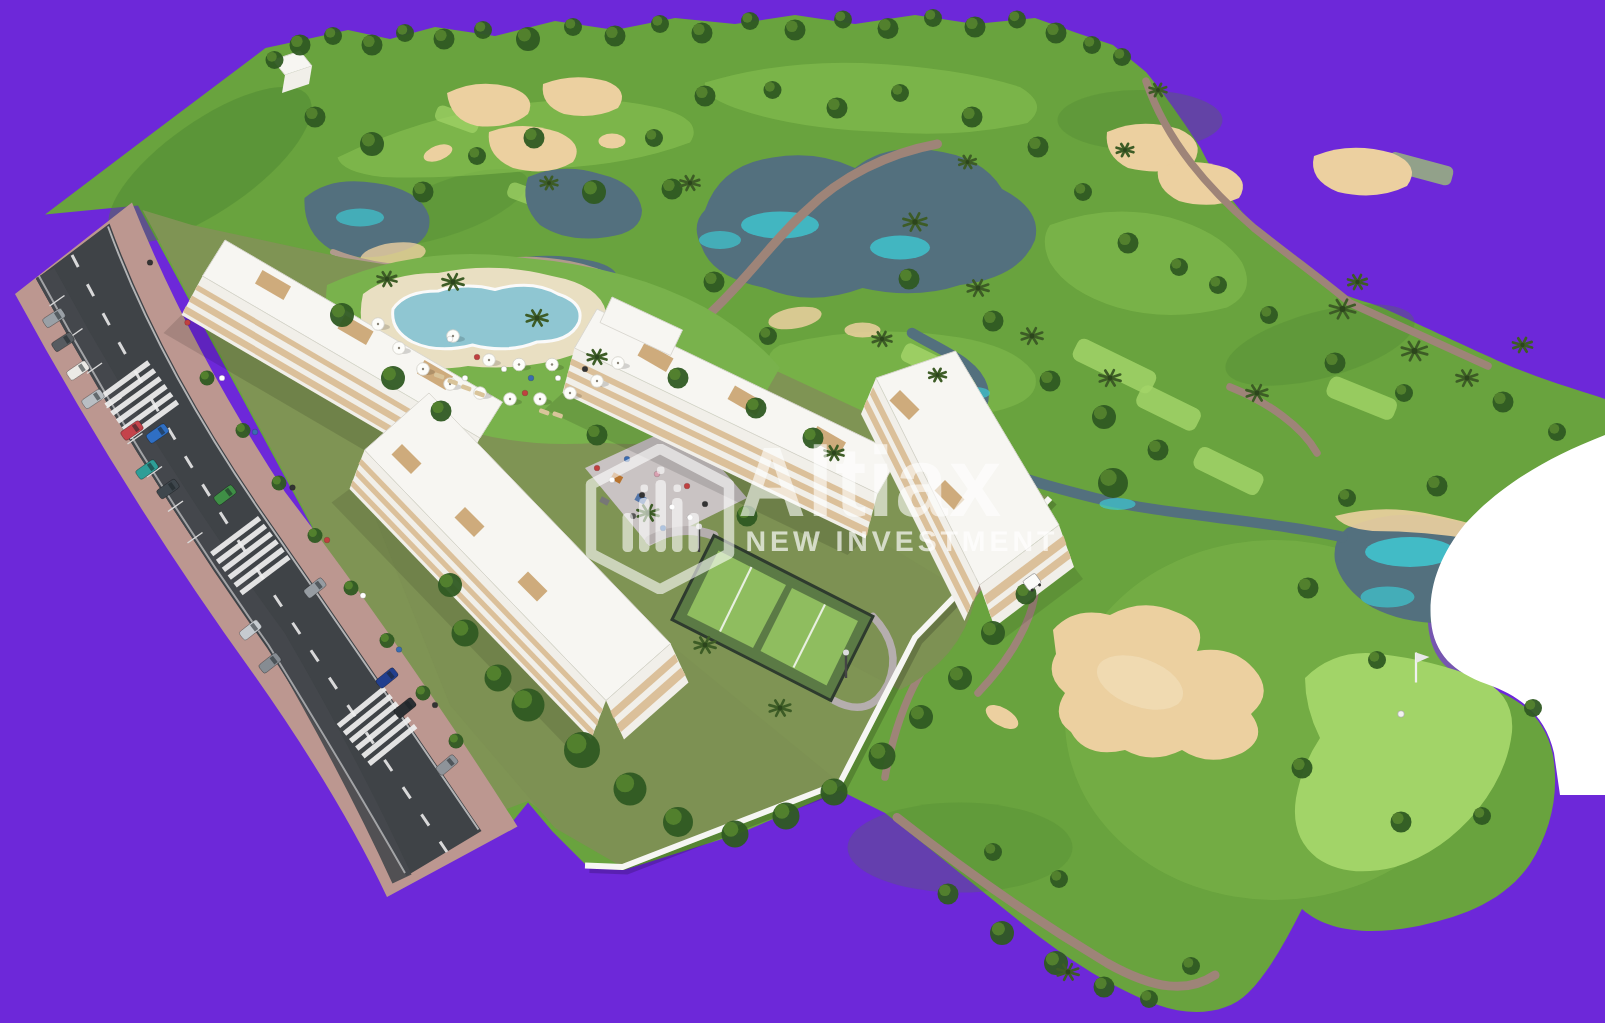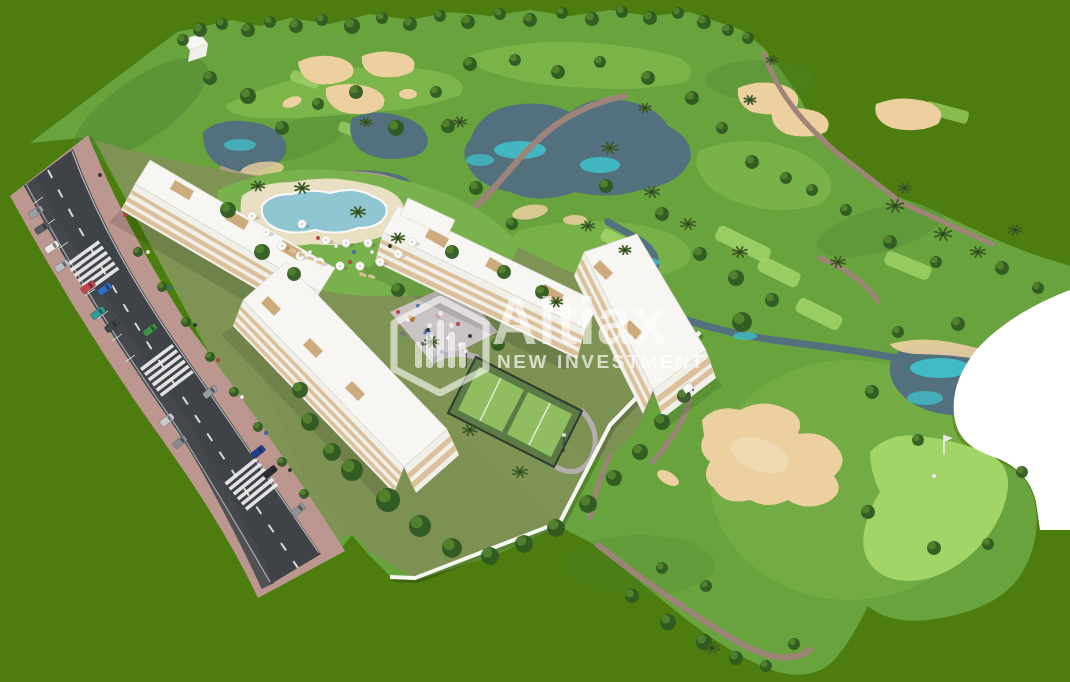--- a/index.html
+++ b/index.html
@@ -5,21 +5,21 @@
   :root{
     --grass:#69a33e; --grass-dark:#4c8531; --fairway:#8cc554; --green-bright:#a2d468;
     --sand:#ecd0a0; --sand-light:#f4e3c2; --water:#53707e; --cyan:#3fc8d2;
     --path:#9e8478; --path-light:#b09a8c; --road:#3f4347; --park:#45484c;
     --sidewalk:#bc9790; --bldg:#f7f6f2; --bldg-face:#f1efe9; --balcony:#d9bc92;
     --pool:#8fc6d2; --deck:#e9dfc2; --lawn:#79b24c; --garden:#7d9153;
     --court:#5b7a45; --court-in:#8fbd5f; --fence:#2e3b2e; --wall:#f6f6f3;
     --tree:#2f5a22; --tree-light:#55842f; --palm:#3d5c26; --deco:#c8a06b;
   }
   html,body{margin:0;padding:0;background:#ffffff;font-family:"Liberation Sans",sans-serif;}
-  #canvas{position:relative;width:1070px;height:682px;background:#4d7c0f;overflow:hidden;}
+  #canvas{position:relative;width:1070px;height:682px;background:#6d28d9;overflow:hidden;}
   #scene{position:absolute;left:0;top:0;}
   .land{fill:var(--grass);}
   .fair{fill:var(--fairway);}
   .pg{fill:var(--green-bright);}
   .sand{fill:var(--sand);}
   .lake{fill:var(--water);}
   .cy{fill:var(--cyan);}
   .pth{stroke:var(--path);fill:none;stroke-linecap:round;}
   .pthl{stroke:var(--path-light);fill:none;stroke-linecap:round;}
   .cpth{stroke:#b5aeae;fill:none;stroke-linecap:round;}

